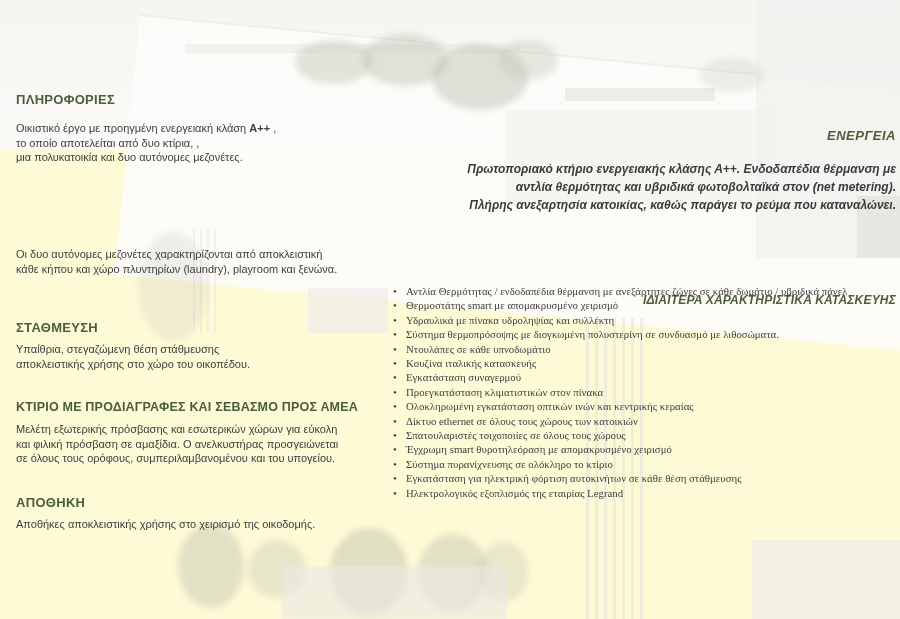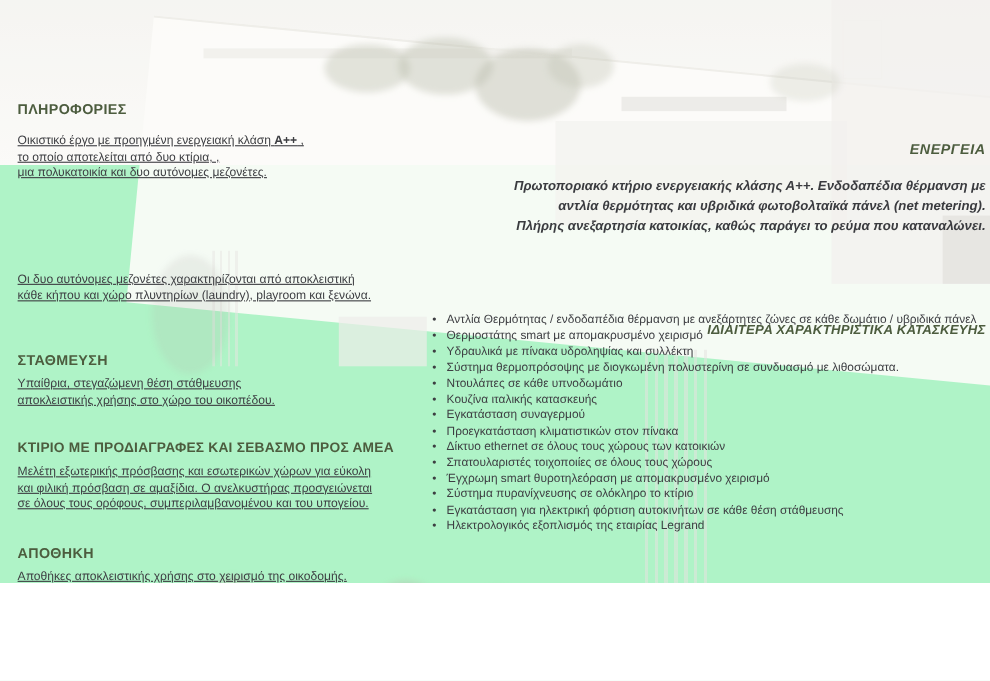--- a/index.html
+++ b/index.html
@@ -1,18 +1,18 @@
 <!DOCTYPE html>
 <html><head>
 <meta charset="utf-8">
 <style>
   html,body { margin:0; padding:0; }
   .page {
-    position:relative; width:900px; height:530px; overflow:hidden;
-    background:#86efac;
+    position:relative; width:900px; height:619px; overflow:hidden;
+    background:#fef9c3;
     font-family:"Liberation Sans", sans-serif;
     color:#3d3e42;
   }
   
   .backdrop { position:absolute; inset:0; z-index:0; }
   .sky { position:absolute; left:0; top:0; width:900px; height:150px;
          background:linear-gradient(#f2f1ee,#faf9f7); }
   .roofline { position:absolute; left:140px; top:14px; width:860px; height:260px;
               background:#fdfcfa; border-top:2px solid #e7e5e0;
               transform:rotate(5.5deg); transform-origin:0 0; opacity:.9; }
@@ -53,31 +53,31 @@
   .p-b4 { left:418px; top:534px; width:70px; height:78px; background:rgba(150,154,130,.40); }
   .p-b5 { left:478px; top:542px; width:50px; height:60px; background:rgba(158,162,138,.32); }
   .wash { position:absolute; inset:0; background:rgba(252,251,249,.35); }
 
   
   .content { position:absolute; inset:0; z-index:1; }
   .abs { position:absolute; }
   .h { font-weight:bold; color:#4c5c3e; }
   .h-left { left:16px; font-size:13px; letter-spacing:.3px; }
   .h-amea { left:16px; font-size:12.5px; letter-spacing:.2px; }
-  .body-txt { left:16px; font-size:11px; line-height:14.5px; color:#3d3e42;text-decoration:underline; }
+  .body-txt { left:16px; font-size:11px; line-height:14.5px; color:#3d3e42; }
   .pre { white-space:pre-line; }
   .blockspan { display:block; white-space:pre-line; }
   .right-col { left:390px; width:506px; text-align:right;font-style:italic; }
   .h-energy { font-size:13px; letter-spacing:.5px; }
   .h-features { font-size:12px; letter-spacing:.2px;margin-top:39px; }
   .energy-p { font-size:12px; font-weight:bold; line-height:18px; color:#3a3b3f; }
   .features { left:390px; top:284px; width:510px; text-align:left; }
   .features ul { margin:0; padding:0; list-style:none; }
   .features li { position:relative; padding-left:16px; font-size:10.8px;
-                 line-height:14.4px; white-space:nowrap; color:#3d3e42; }
+                 line-height:14.4px; white-space:nowrap; color:#3d3e42;font-family:Liberation Serif, serif; }
   .features li::before { content:"\2022"; position:absolute; left:3px; top:0; color:#3d3e42; }
 </style>
 </head>
 <body>
 
 <div class="page">
 
   <div class="backdrop">
     <div class="sky"></div>
     <div class="roofline"></div>
@@ -127,35 +127,36 @@
     <div class="abs body-txt pre" style="top:422px">Μελέτη εξωτερικής πρόσβασης και εσωτερικών χώρων για εύκολη
 και φιλική πρόσβαση σε αμαξίδια. Ο ανελκυστήρας προσγειώνεται
 σε όλους τους ορόφους, συμπεριλαμβανομένου και του υπογείου.</div>
     <div class="abs h h-amea" style="top:400px">ΚΤΙΡΙΟ ΜΕ ΠΡΟΔΙΑΓΡΑΦΕΣ ΚΑΙ ΣΕΒΑΣΜΟ ΠΡΟΣ  ΑΜΕΑ</div>
 
     <div class="abs h h-left" style="top:495px">ΑΠΟΘΗΚΗ</div>
     <div class="abs body-txt pre" style="top:517px">Αποθήκες αποκλειστικής χρήσης στο χειρισμό της οικοδομής.</div>
 
     <div class="abs right-col h h-energy" style="top:128px">ΕΝΕΡΓΕΙΑ</div>
     <div class="abs right-col energy-p pre" style="top:160px">Πρωτοποριακό κτήριο ενεργειακής κλάσης Α++. Ενδοδαπέδια θέρμανση με
-αντλία θερμότητας και υβριδικά φωτοβολταϊκά πάνελ (net metering).
+αντλία θερμότητας και υβριδικά φωτοβολταϊκά στον (net metering).
 Πλήρης ανεξαρτησία κατοικίας, καθώς παράγει το ρεύμα που καταναλώνει.</div>
 
     <div class="abs right-col h h-features" style="top:254px">ΙΔΙΑΙΤΕΡΑ ΧΑΡΑΚΤΗΡΙΣΤΙΚΑ ΚΑΤΑΣΚΕΥΗΣ</div>
 
     <div class="abs features">
       <ul>
         <li>Αντλία Θερμότητας / ενδοδαπέδια θέρμανση με ανεξάρτητες ζώνες σε κάθε δωμάτιο / υβριδικά πάνελ</li>
         <li>Θερμοστάτης smart με απομακρυσμένο χειρισμό</li>
         <li>Υδραυλικά με πίνακα υδροληψίας και συλλέκτη</li>
         <li>Σύστημα θερμοπρόσοψης με διογκωμένη πολυστερίνη σε συνδυασμό με λιθοσώματα.</li>
         <li>Ντουλάπες σε κάθε υπνοδωμάτιο</li>
         <li>Κουζίνα ιταλικής κατασκευής</li>
         <li>Εγκατάσταση συναγερμού</li>
         <li>Προεγκατάσταση κλιματιστικών στον πίνακα</li>
+        <li>Ολοκληρωμένη εγκατάσταση οπτικών ινών και κεντρικής κεραίας</li>
         <li>Δίκτυο ethernet σε όλους τους χώρους των κατοικιών</li>
         <li>Σπατουλαριστές τοιχοποιίες σε όλους τους χώρους</li>
         <li>Έγχρωμη smart θυροτηλεόραση με απομακρυσμένο χειρισμό</li>
         <li>Σύστημα πυρανίχνευσης σε ολόκληρο το κτίριο</li>
         <li>Εγκατάσταση για ηλεκτρική φόρτιση αυτοκινήτων σε κάθε θέση στάθμευσης</li>
         <li>Ηλεκτρολογικός εξοπλισμός της εταιρίας Legrand</li>
       </ul>
     </div>
 
   </div>

